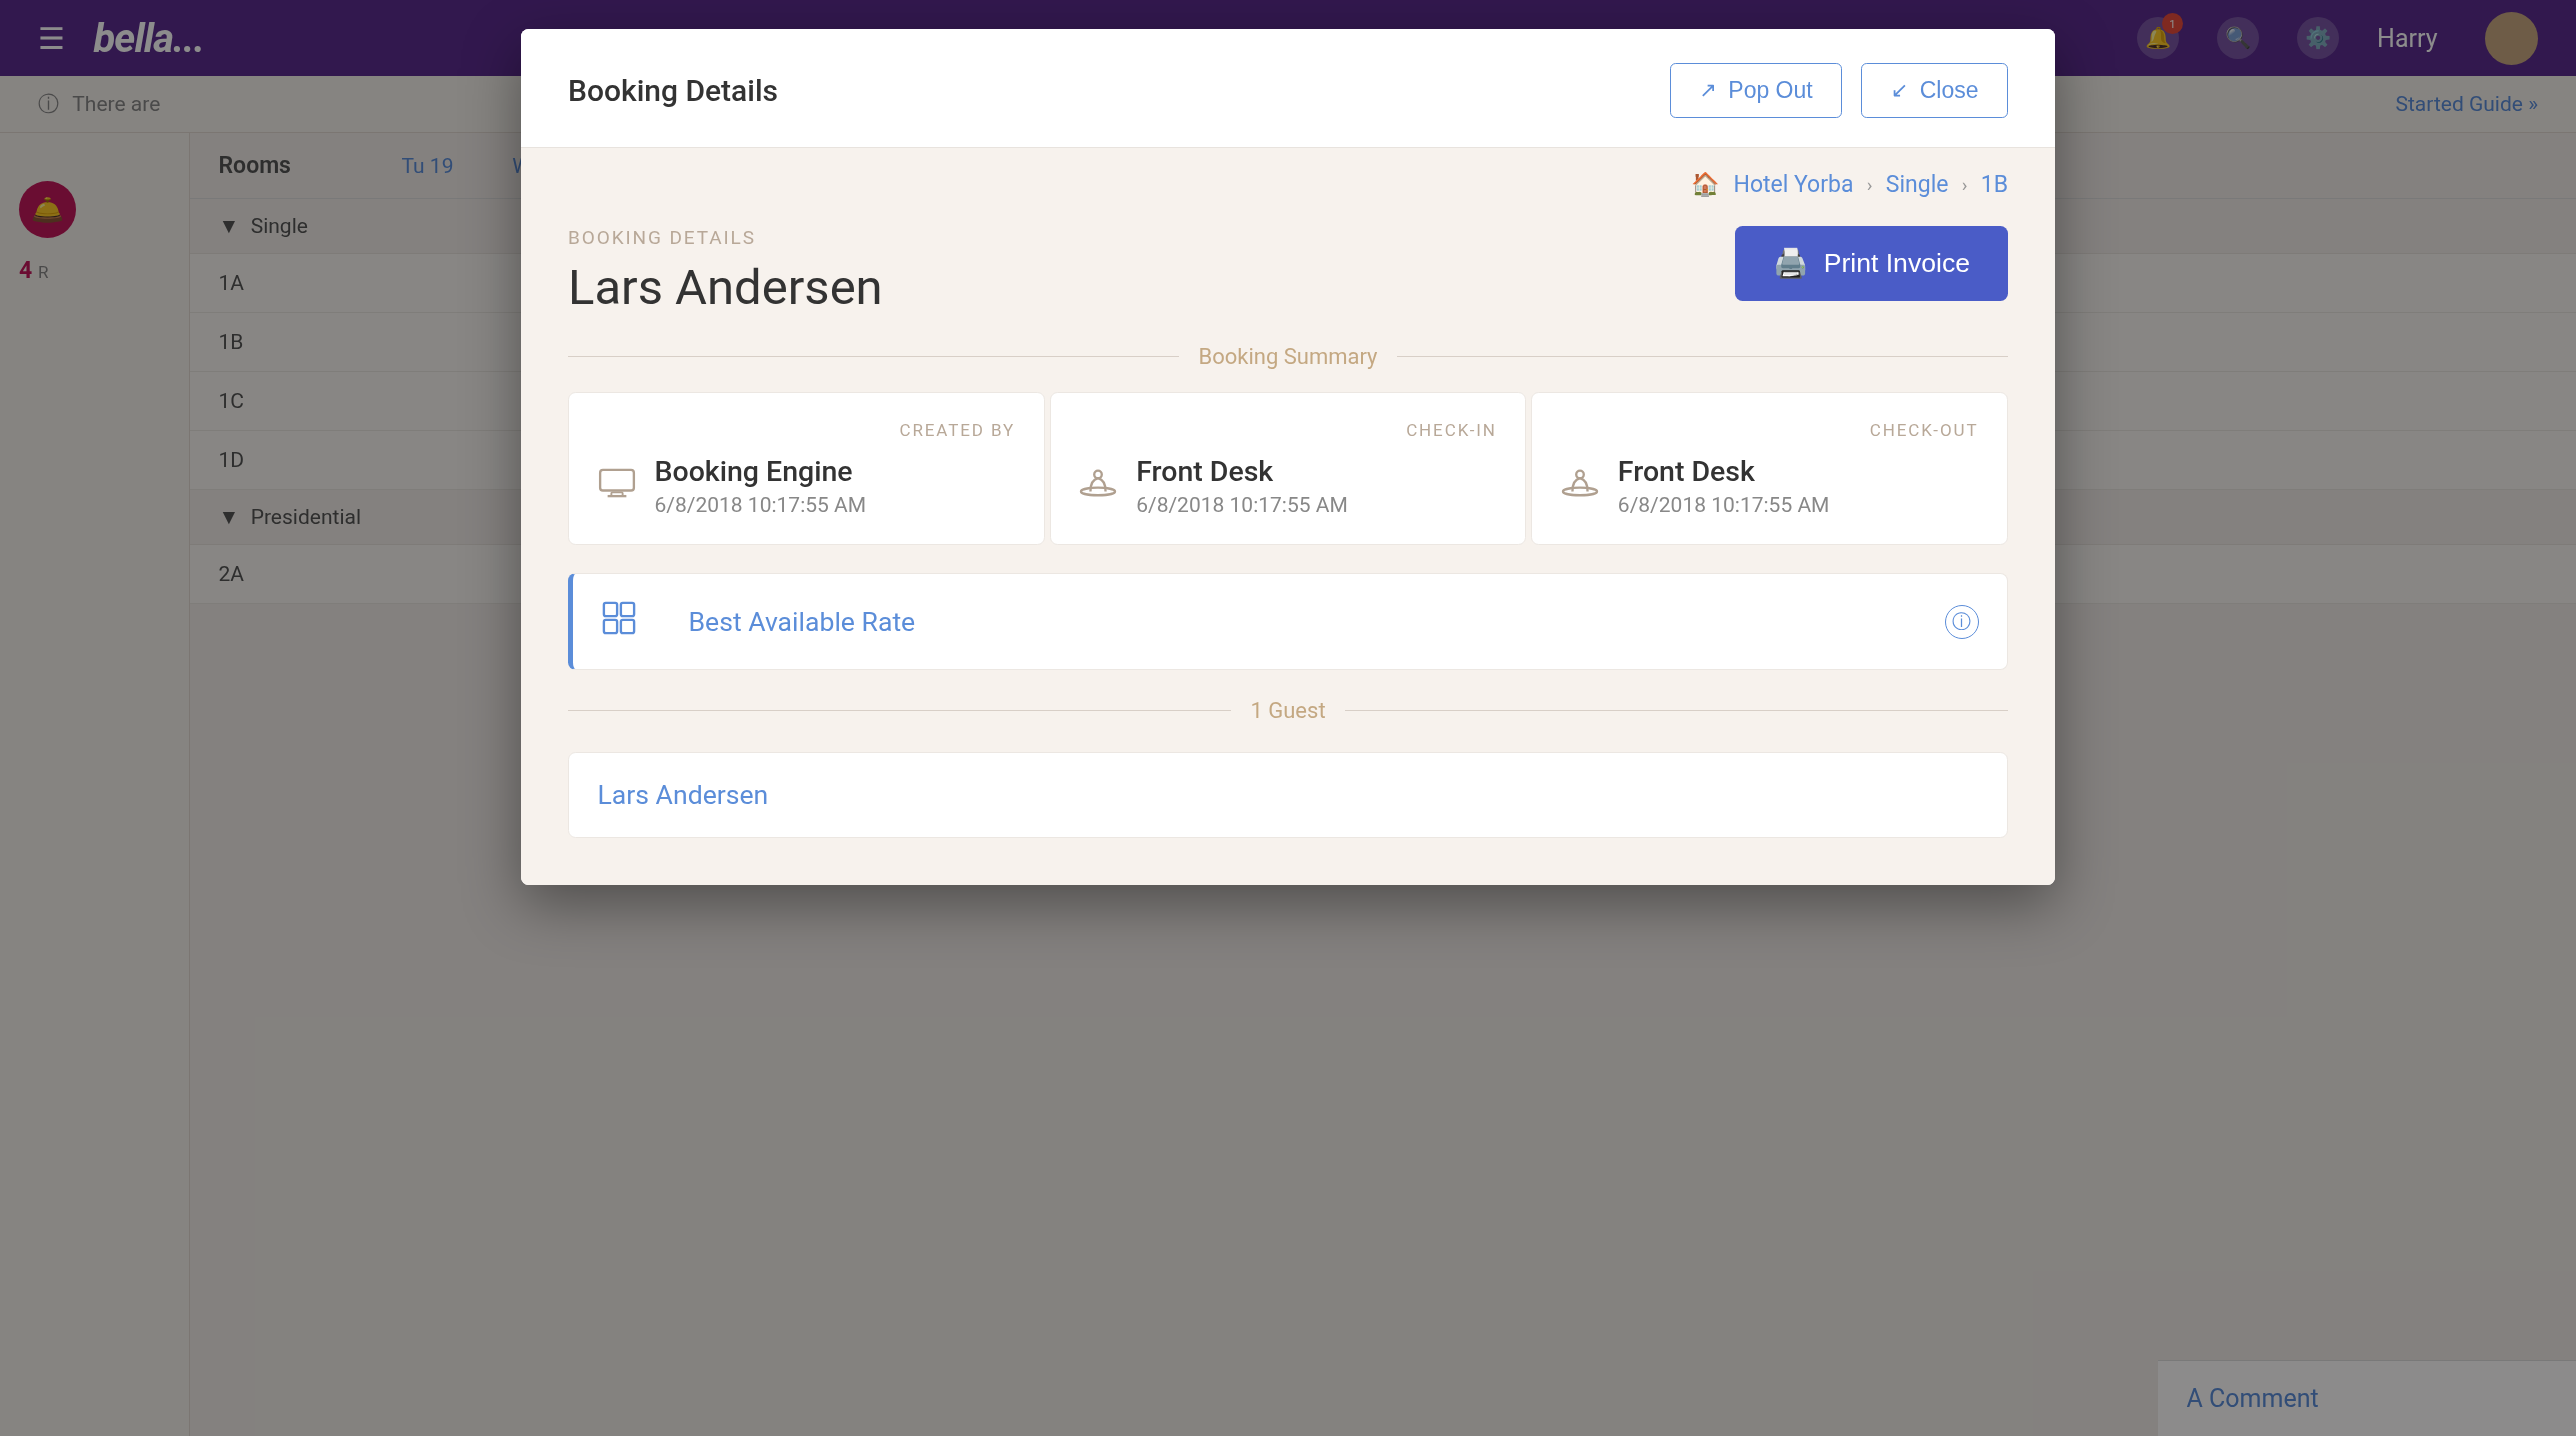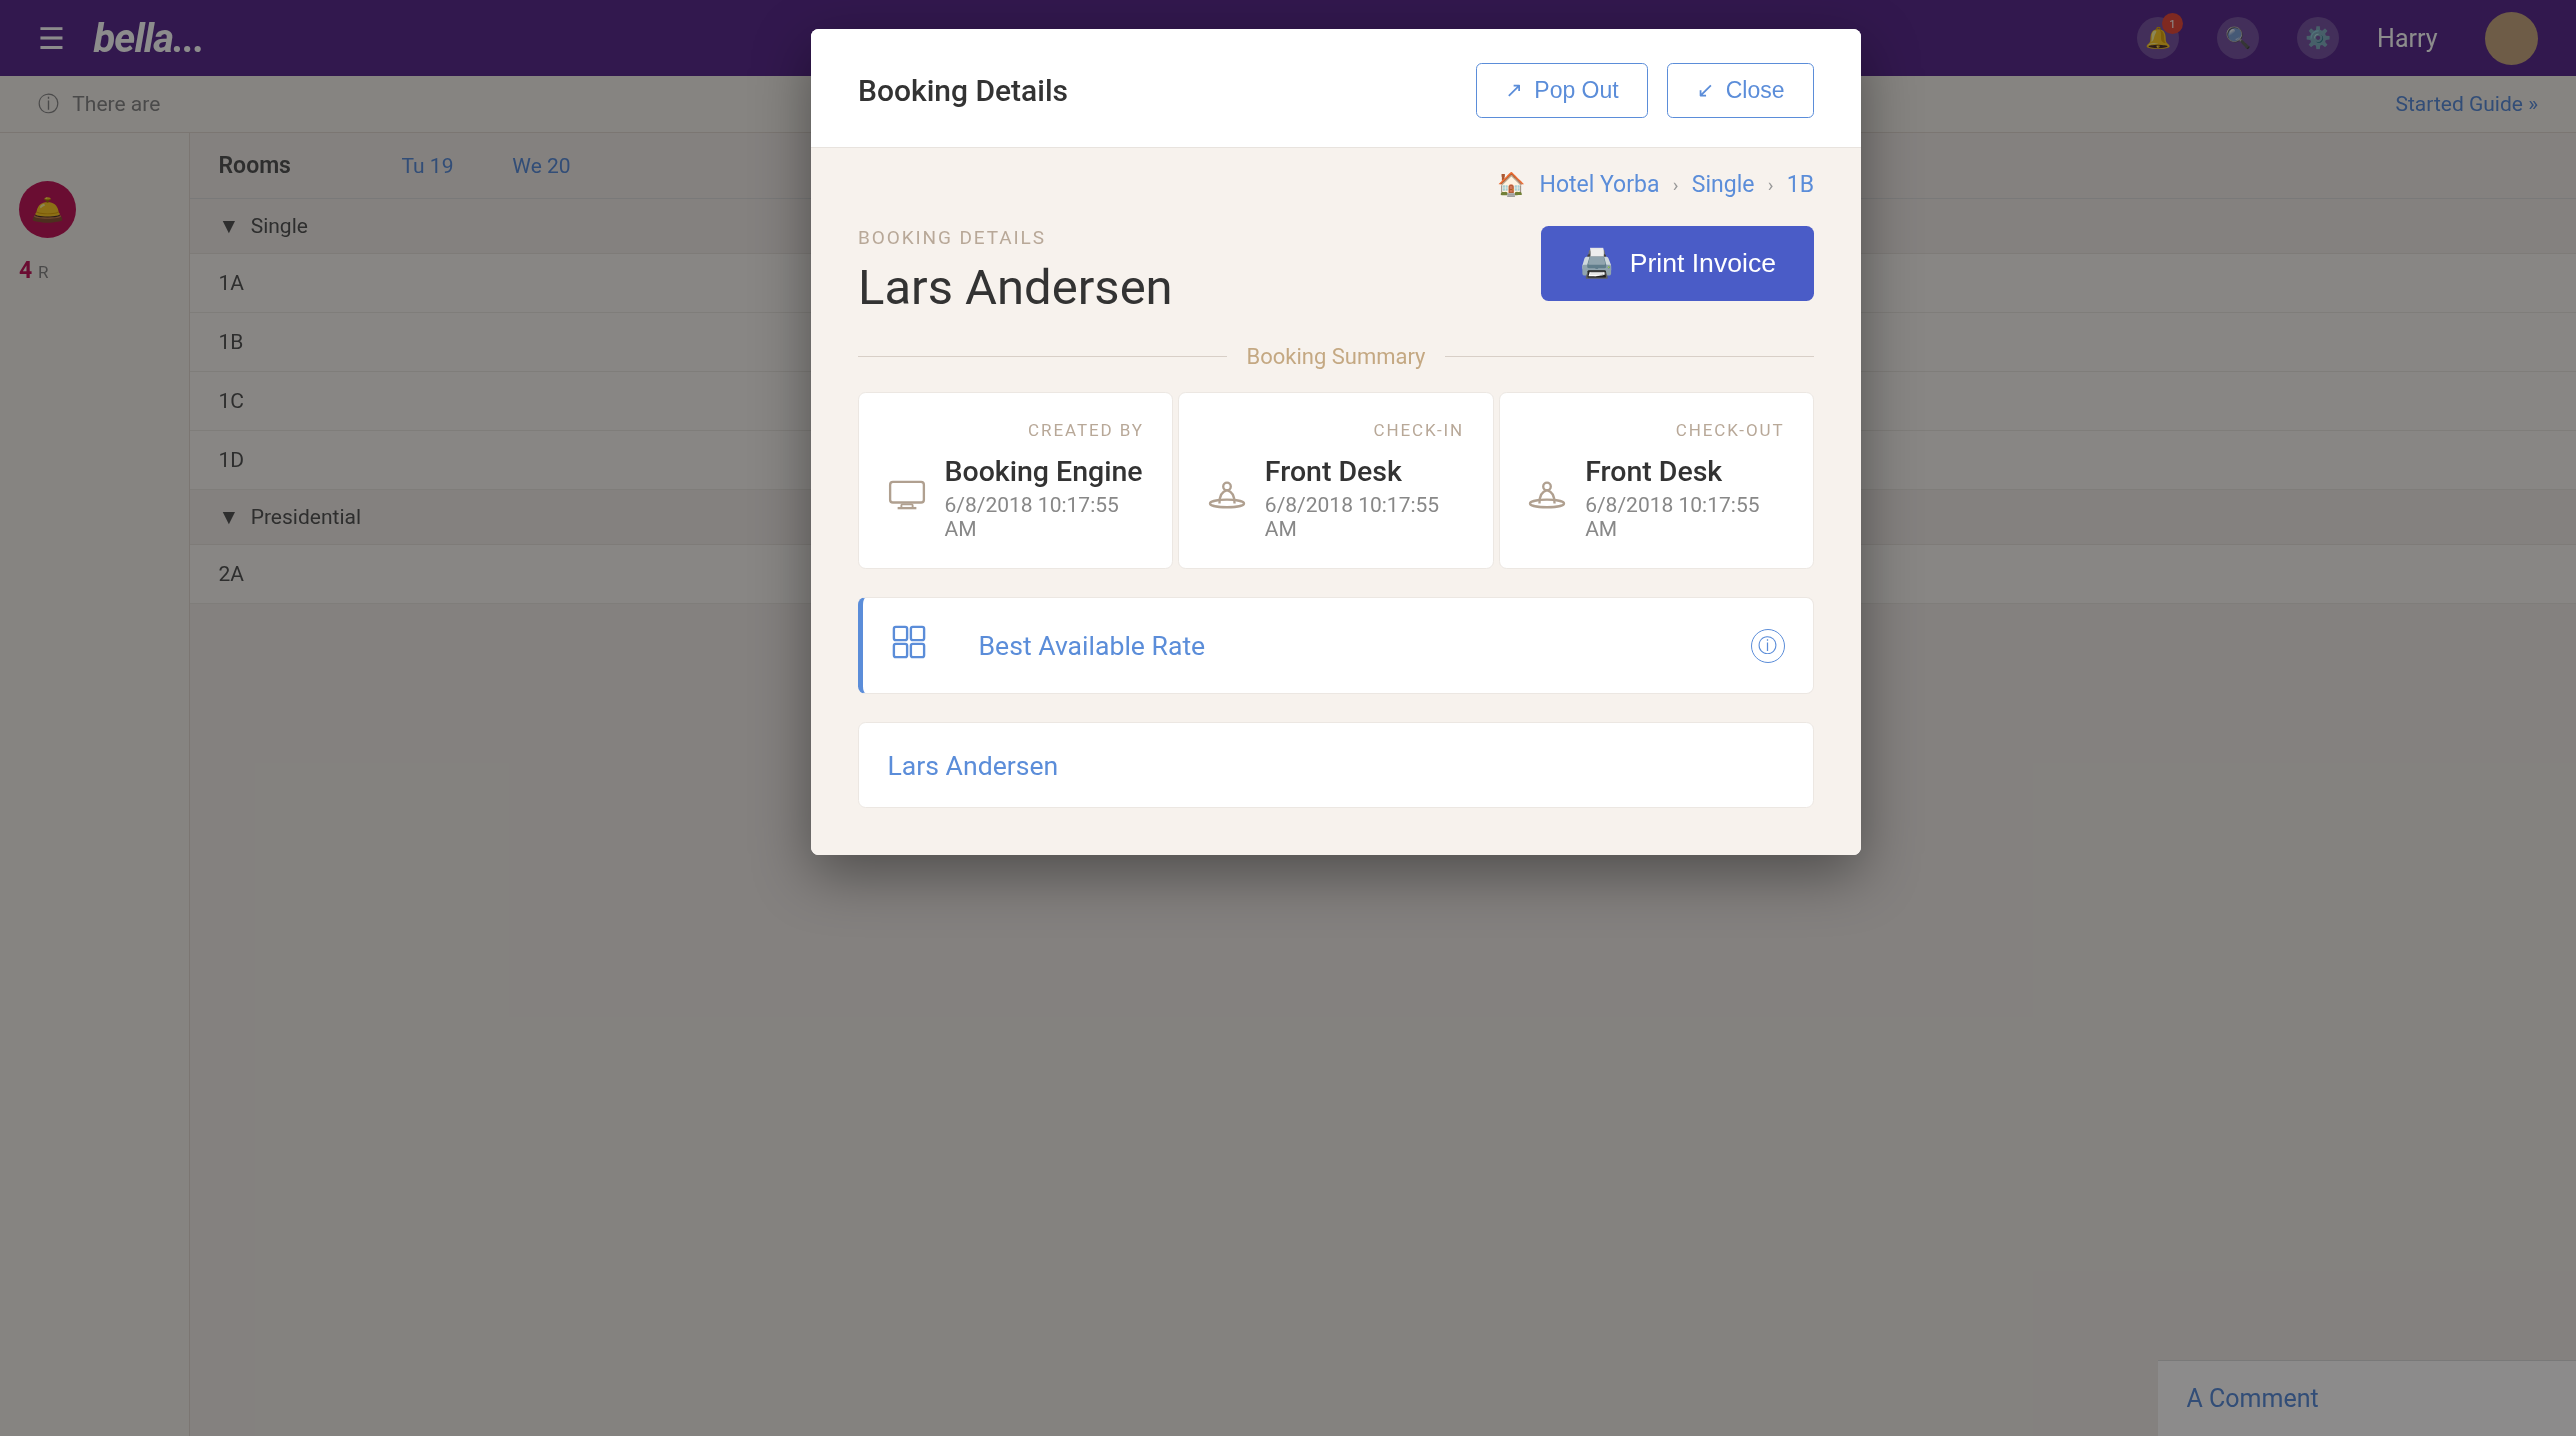--- a/index.html
+++ b/index.html
@@ -213,30 +213,29 @@
       background: rgba(0,0,0,0.45);
       z-index: 100;
     }
 
     
     .modal {
       position: absolute;
       top: 28.5px;
       left: 50%;
       transform: translateX(-50%);
-      width: 1050px;
+      width: 1534px;
       max-height: 1386px;
       background: white;
       border-radius: 7.6px;
       z-index: 200;
       overflow: hidden;
       box-shadow: 0 19px 57px rgba(0,0,0,0.4);
       display: flex;
       flex-direction: column;
-      margin-left: 48px;
     }
 
     
     .modal-header {
       background: white;
       padding: 34px 47px 28.5px;
       display: flex;
       align-items: center;
       border-bottom: 0.9px solid #e8e3de;
       flex-shrink: 0;
@@ -615,20 +614,23 @@
           <rect x="2" y="2" width="14" height="14" rx="2" stroke="#5b8dd9" stroke-width="2.5" fill="none"></rect>
           <rect x="20" y="2" width="14" height="14" rx="2" stroke="#5b8dd9" stroke-width="2.5" fill="none"></rect>
           <rect x="2" y="20" width="14" height="14" rx="2" stroke="#5b8dd9" stroke-width="2.5" fill="none"></rect>
           <rect x="20" y="20" width="14" height="14" rx="2" stroke="#5b8dd9" stroke-width="2.5" fill="none"></rect>
         </svg>
       </span>
       <span class="rate-name">Best Available Rate</span>
       <div class="rate-info-icon">ⓘ</div>
     </div>
 
+    <div class="section-divider guest-section">
+      <span class="section-title">1 Guest</span>
+    </div>
 
     <div class="guest-card">
       <a class="guest-link">Lars Andersen</a>
     </div>
 
 
   </div>
 </div>
 
 

